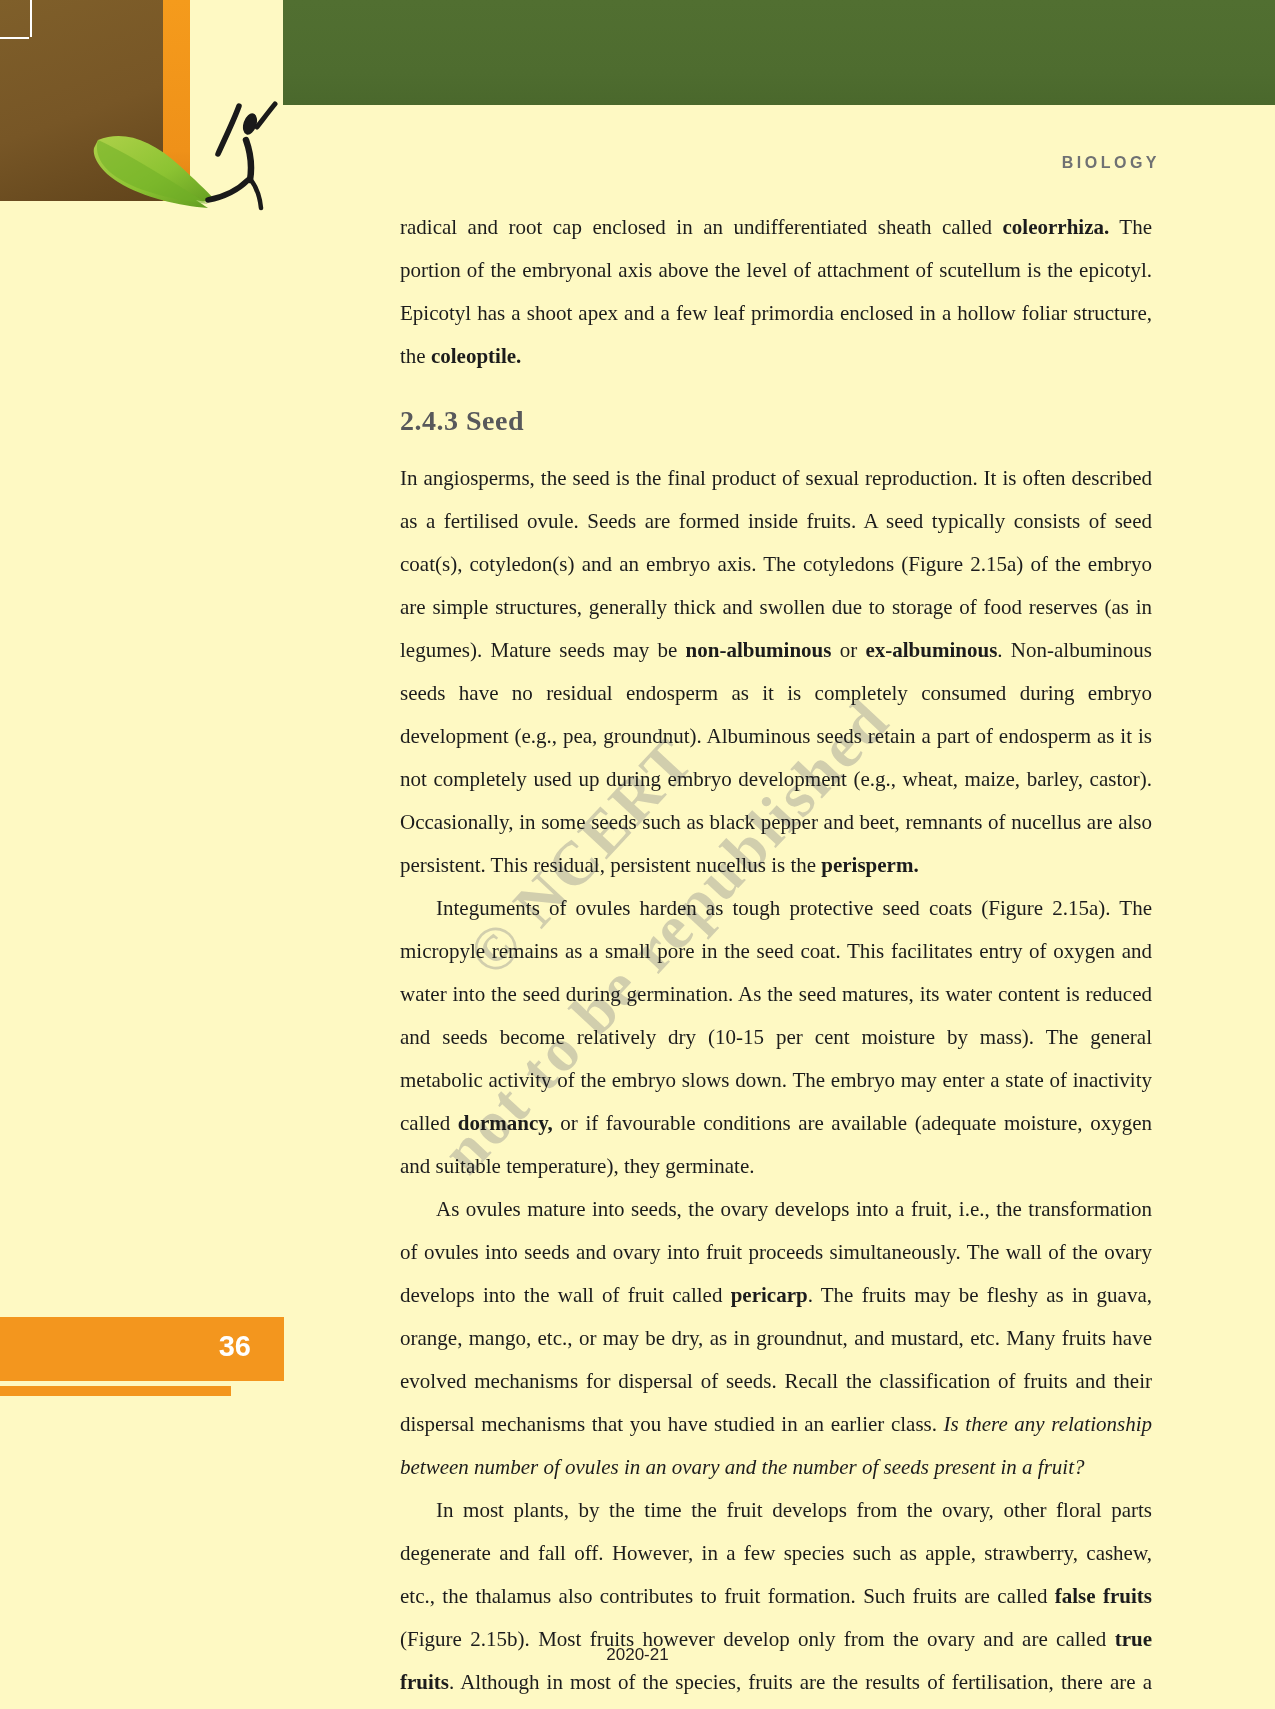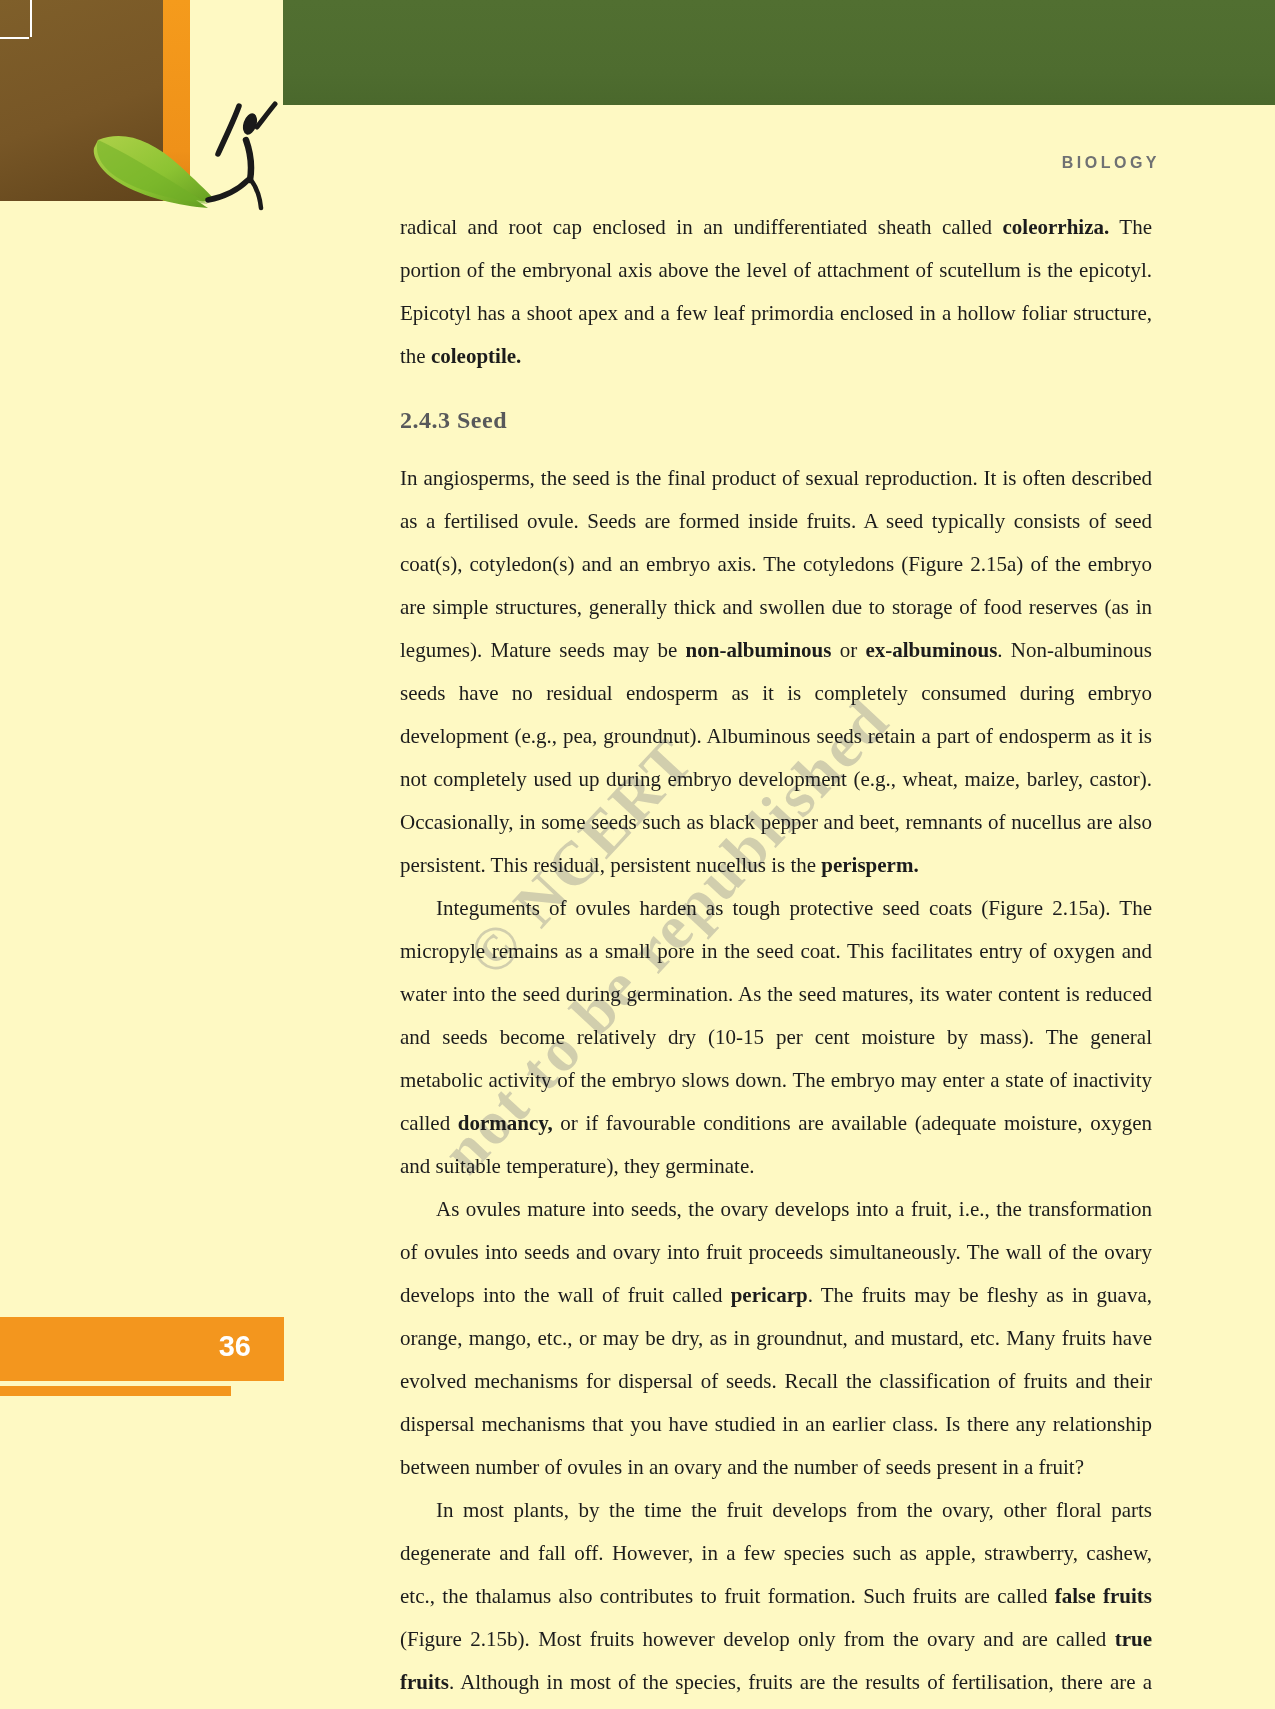--- a/index.html
+++ b/index.html
@@ -52,24 +52,24 @@
   .content{
     position:absolute;left:400px;top:206px;width:752px;
     font-size:21px;line-height:43px;
     color:#1c1c1c;
     text-align:justify;
   }
   .content p{margin:0;}
   .content p.indent{text-indent:36px;}
   .content p.italic{font-style:italic;}
   .content .b{font-weight:bold;}
-  .content .i{}
+  .content .i{font-style:italic;}
   .section-heading{
     margin:21px 0 15px 0;
-    font-size:24px;font-weight:bold;
+    font-size:28px;font-weight:bold;
     color:#58595b;
     letter-spacing:0.5px;
   }
   
   .pagenum-block{
     position:absolute;left:0;top:1317px;width:284px;height:64px;
     background:#f3961e;
   }
   .pagenum-block span{
     position:absolute;right:33px;top:13px;
@@ -138,14 +138,15 @@
     <p class="indent"><span>Integuments of ovules harden as tough protective seed coats (Figure 2.15a). The micropyle remains as a small pore in the seed coat. This facilitates entry of oxygen and water into the seed during germination. As the seed matures, its water content is reduced and seeds become relatively dry (10-15 per cent moisture by mass). The general metabolic activity of the embryo slows down.  The embryo may  enter a state of inactivity called </span><span class="b">dormancy,</span><span> or if favourable conditions are available (adequate moisture, oxygen and suitable temperature), they germinate.</span></p>
     <p class="indent"><span>As ovules mature into seeds, the ovary develops into a fruit, i.e., the transformation of ovules into seeds and ovary into fruit proceeds simultaneously.  The wall of the ovary develops into the wall of fruit called </span><span class="b">pericarp</span><span>.  The fruits may be fleshy as in guava, orange, mango, etc., or may be dry, as in groundnut, and  mustard, etc.  Many fruits have evolved mechanisms for dispersal of seeds.  Recall the classification of fruits and their dispersal mechanisms that you have studied in an earlier class. </span><span class="i">Is there any relationship between number of ovules in an ovary and the number of seeds present in a fruit?</span></p>
     <p class="indent"><span>In most plants, by the time the fruit develops from the ovary, other floral parts degenerate and fall off. However, in a few species such as apple, strawberry, cashew, etc., the thalamus  also contributes to fruit formation. Such fruits are called </span><span class="b">false fruits</span><span> (Figure 2.15b).  Most fruits however develop only from the ovary and are called </span><span class="b">true fruits</span><span>. Although in most of the species, fruits are the results of fertilisation, there are a few species</span></p>
   </div>
 
   <div class="pagenum-block">
     <span>36</span>
   </div>
   <div class="pagenum-bar"></div>
 
+  <div class="footer">2020-21</div>
 
 </div>
 
 </body></html>

